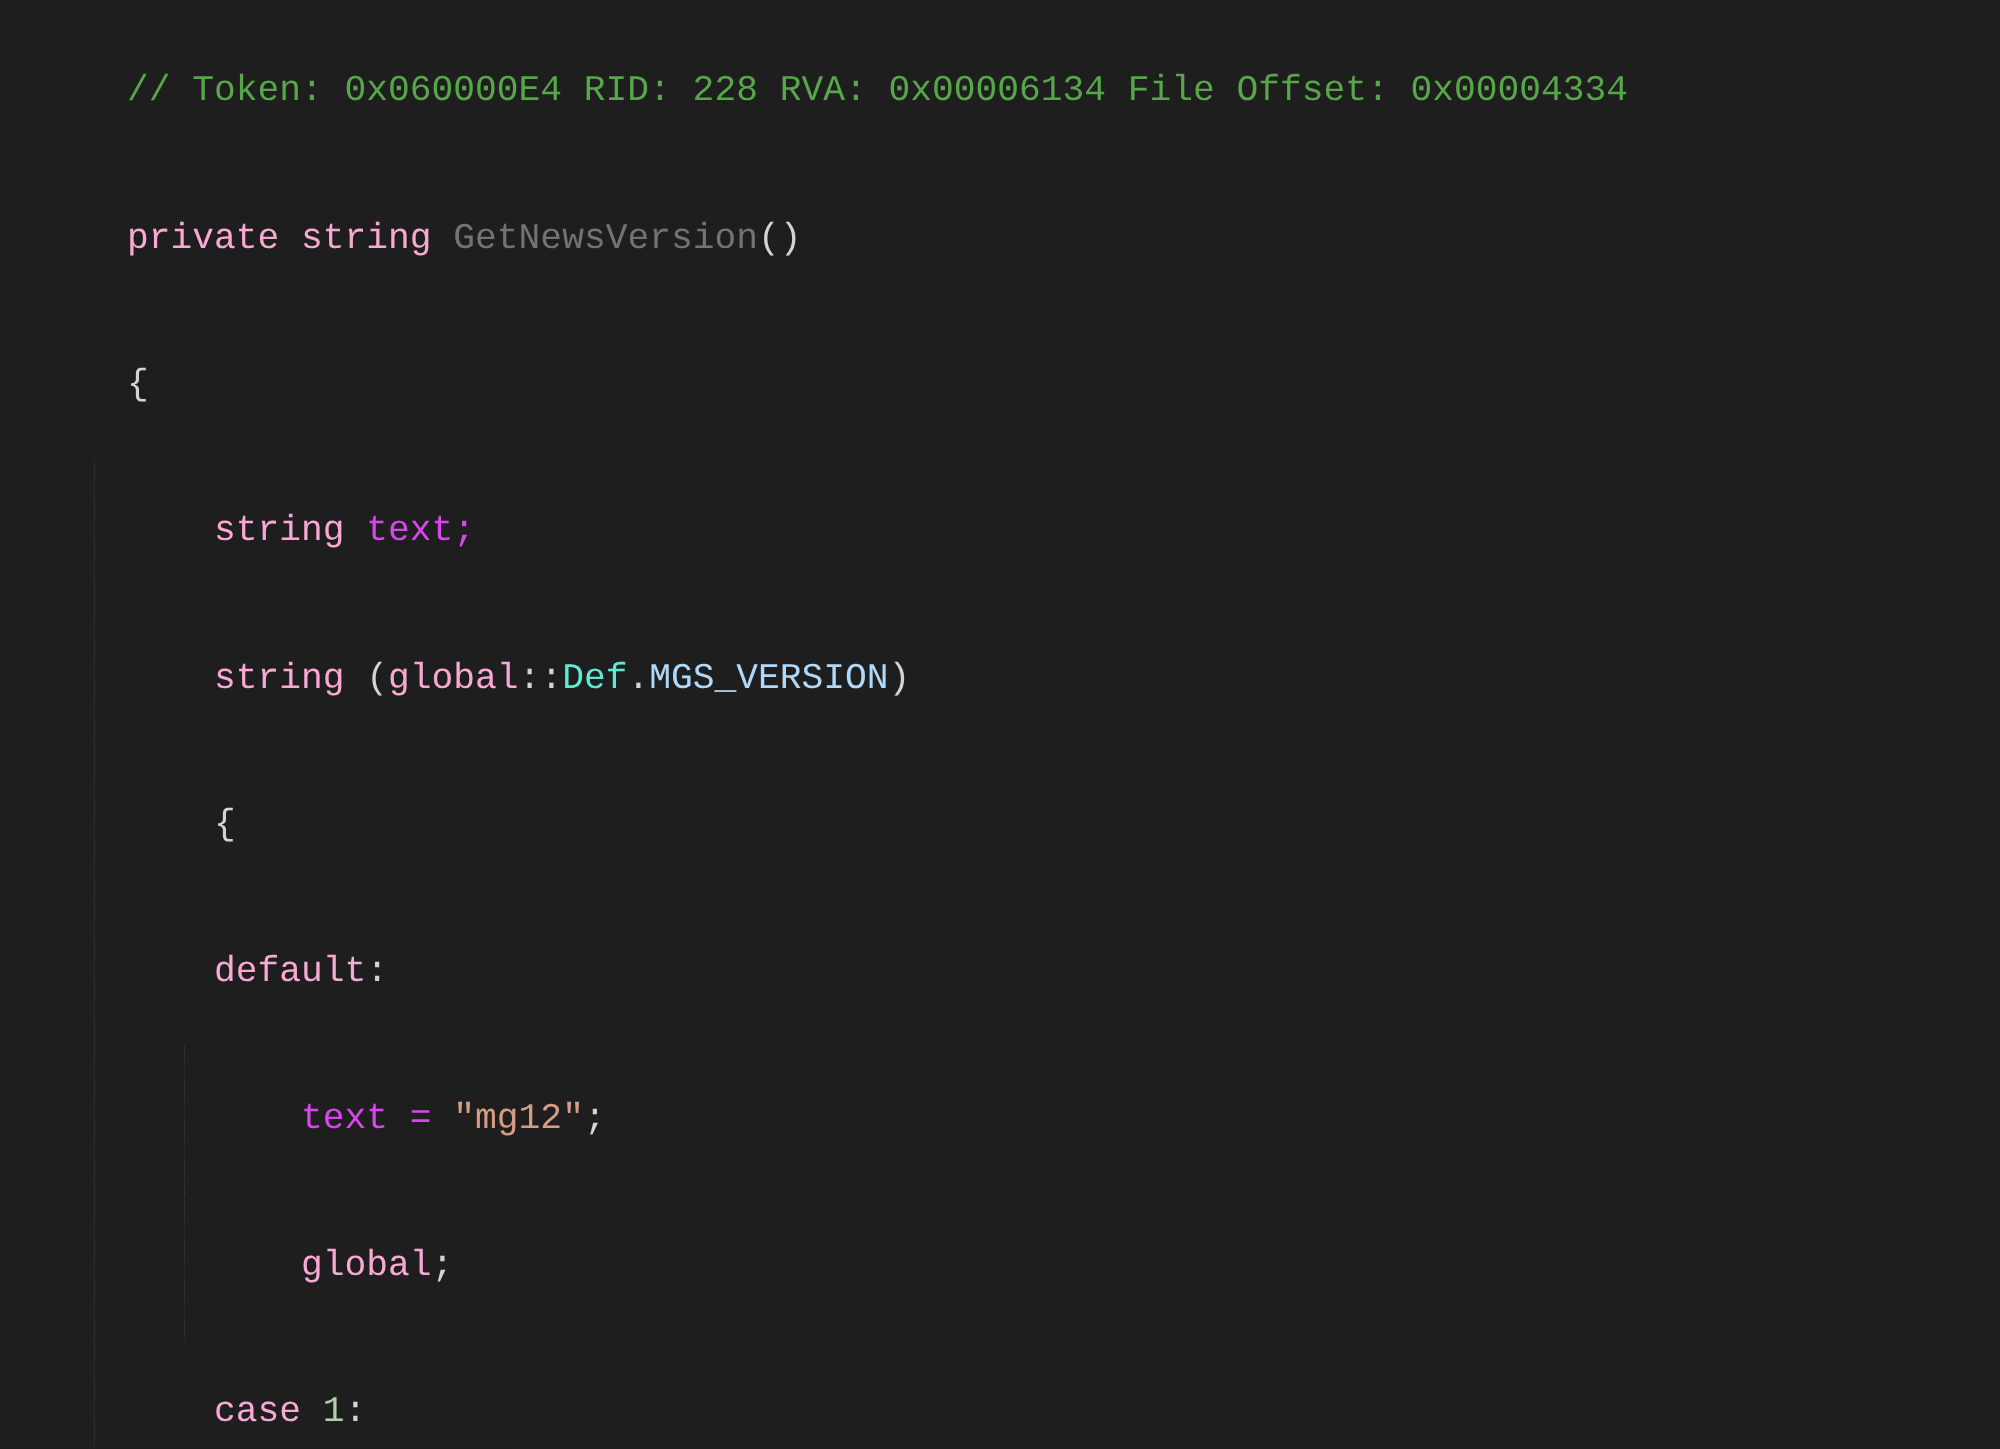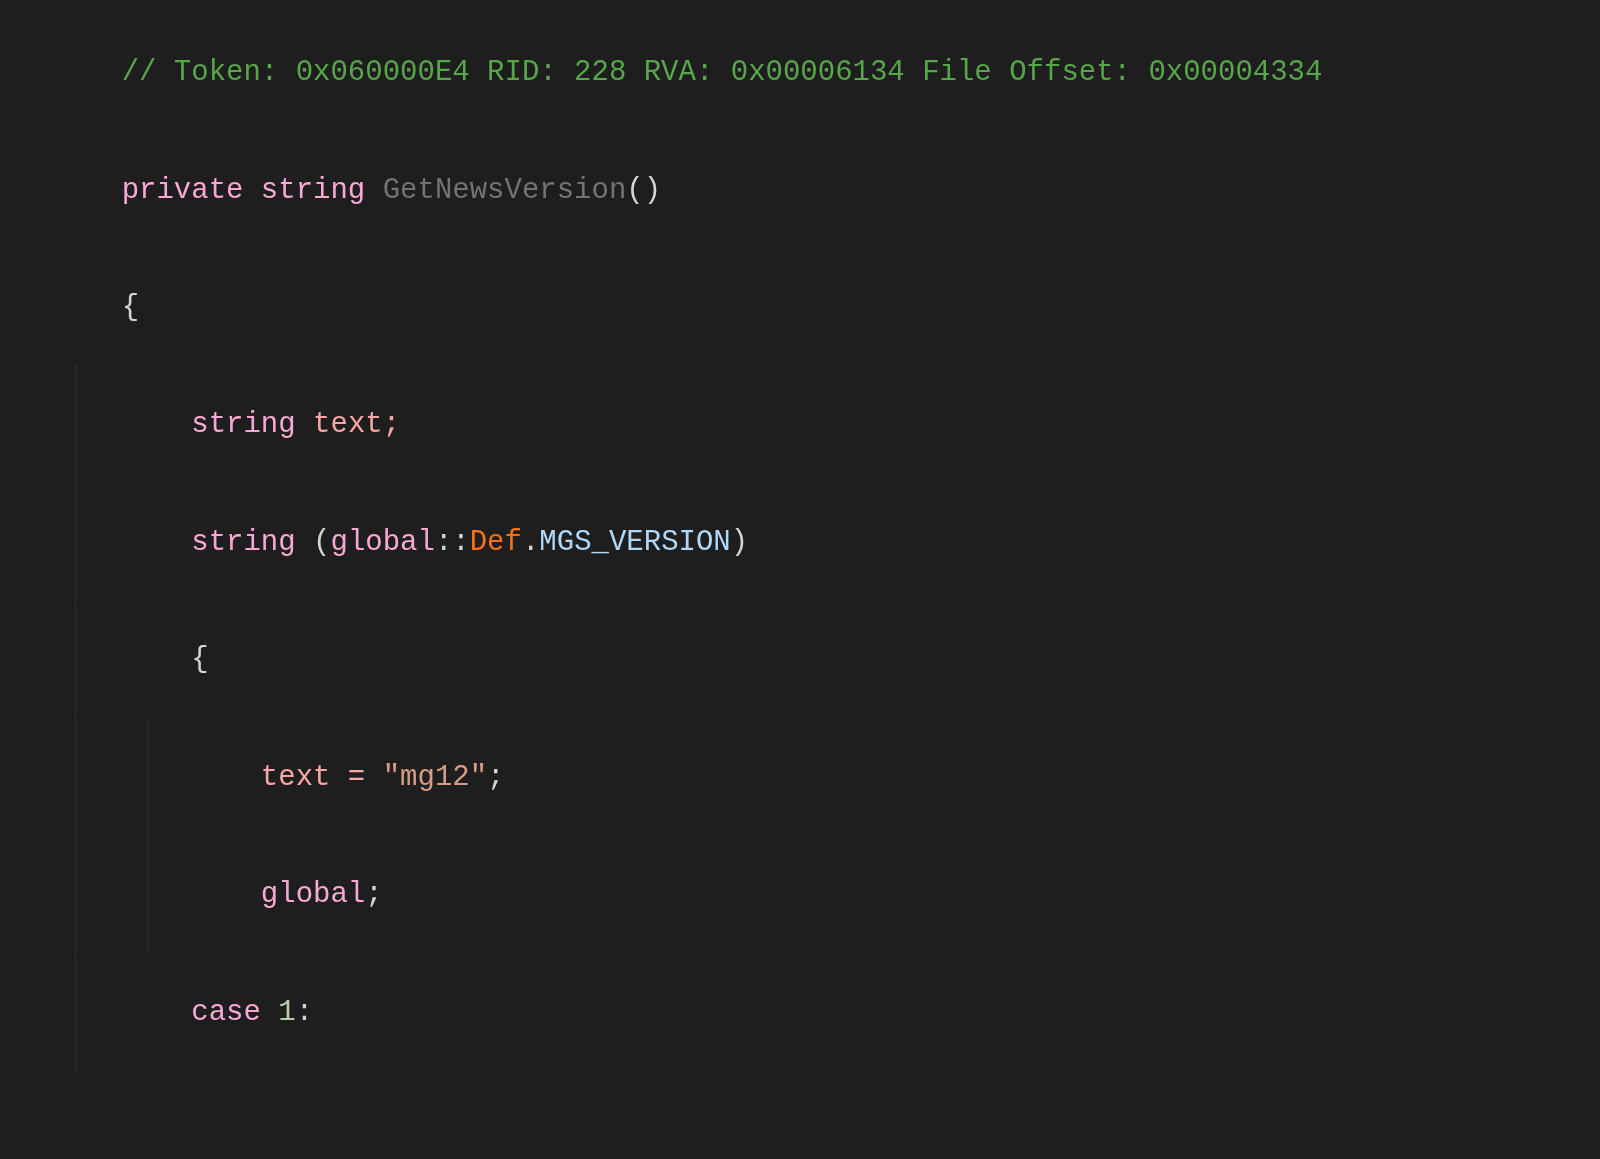--- a/index.html
+++ b/index.html
@@ -12,38 +12,38 @@
     font-size: 29px;
     line-height: 1.35;
     overflow: hidden;
   }
   .editor {
     padding: 14px 0 0 0;
     color: #d4d4d4;
   }
   .line {
     white-space: pre;
-    padding-left: 52px;
+    padding-left: 32px;
     position: relative;
   }
   .indent-guide {
     position: absolute;
     top: 0;
     bottom: 0;
     border-left: 1px dotted #3a3a3a;
   }
   .g1 { left: 75px; }
   .g2 { left: 147px; }
   .tok-comment { color: #57a64a; }
   .tok-keyword { color: #f9a8d4; }
   .tok-method  { color: #737373; }
-  .tok-text    { color: #fca5a5; text-align: right; }
+  .tok-text    { color: #d946ef; text-align: right; }
   .tok-punct   { color: #d4d4d4; }
   .tok-string  { color: #d69d85; }
-  .tok-class   { color: #f97316; }
+  .tok-class   { color: #5eead4; }
   .tok-const   { color: #b0d8f8; }
   .tok-number  { color: #b5cea8; }
 </style>
 </head>
 <body>
 
 <div class="editor">
 
   <div class="line">
     <span class="tok-comment">// Token: 0x060000E4 RID: 228 RVA: 0x00006134 File Offset: 0x00004334</span>
@@ -62,20 +62,23 @@
   </div>
 
   <div class="line">
     <span class="indent-guide g1"></span>    <span class="tok-keyword">string</span><span class="tok-punct"> (</span><span class="tok-keyword">global</span><span class="tok-punct">::</span><span class="tok-class">Def</span><span class="tok-punct">.</span><span class="tok-const">MGS_VERSION</span><span class="tok-punct">)</span>
   </div>
 
   <div class="line">
     <span class="indent-guide g1"></span>    <span class="tok-punct">{</span>
   </div>
 
+  <div class="line">
+    <span class="indent-guide g1"></span>    <span class="tok-keyword">default</span><span class="tok-punct">:</span>
+  </div>
 
   <div class="line">
     <span class="indent-guide g1"></span><span class="indent-guide g2"></span>        <span class="tok-text">text = </span><span class="tok-string">"mg12"</span><span class="tok-punct">;</span>
   </div>
 
   <div class="line">
     <span class="indent-guide g1"></span><span class="indent-guide g2"></span>        <span class="tok-keyword">global</span><span class="tok-punct">;</span>
   </div>
 
   <div class="line">

